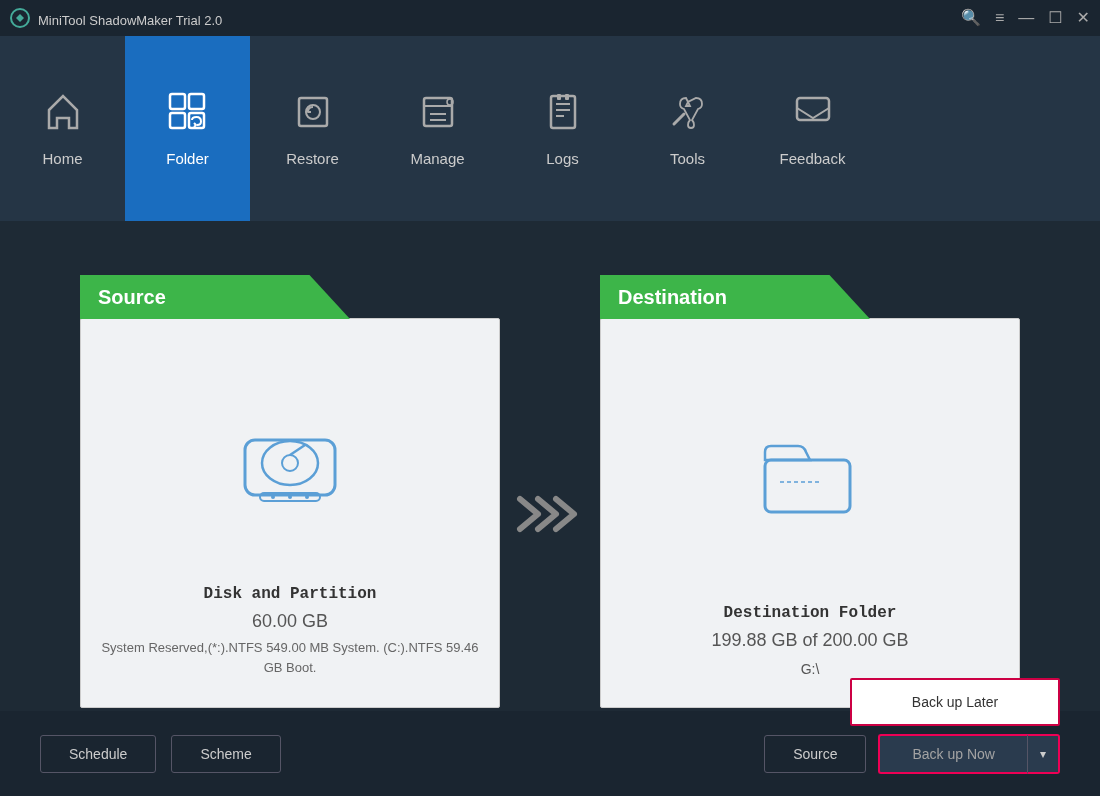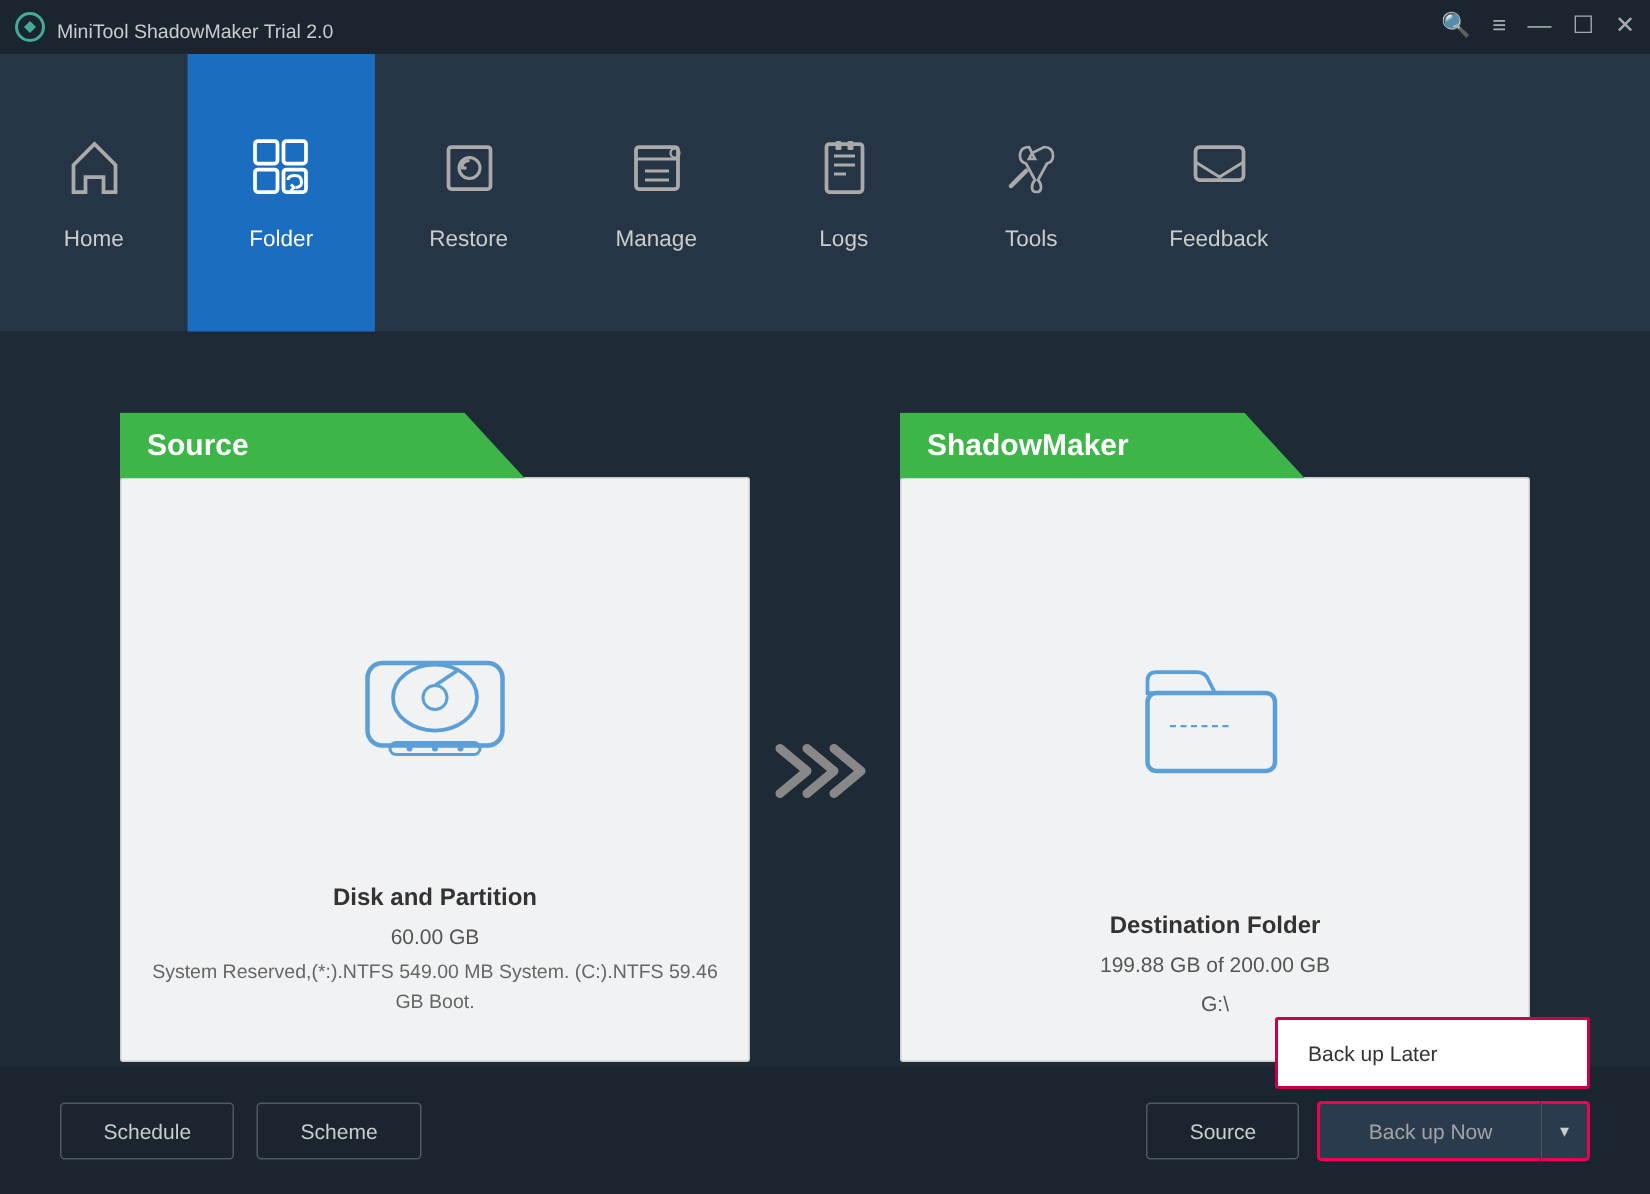--- a/index.html
+++ b/index.html
@@ -144,23 +144,24 @@
       justify-content: center;
       min-height: 160px;
     }
 
     .card-title {
       font-size: 16px;
       font-weight: bold;
       color: #333;
       margin-bottom: 8px;
       text-align: center;
+      font-family: Liberation Mono, monospace;
     }
     .card-size {
-      font-size: 14px;
+      font-size: 18px;
       color: #555;
       margin-bottom: 6px;
       text-align: center;
     }
     .card-desc {
       font-size: 13px;
       color: #666;
       text-align: center;
       line-height: 1.5;
     }
@@ -254,21 +255,21 @@
       border: 2px solid #cc0044;
       border-radius: 2px;
       width: 210px;
       z-index: 100;
     }
     #backup-later-item {
       padding: 14px 20px;
       font-size: 14px;
       color: #333;
       cursor: pointer;
-      text-align: left;
+      text-align: center;
     }
   </style>
 </head>
 <body>
 
 <div id="titlebar">
   <div id="titlebar-left">
 
     <svg id="app-logo" viewBox="0 0 20 20" fill="none">
       <circle cx="10" cy="10" r="9" stroke="#4a9" stroke-width="2"></circle>
@@ -415,21 +416,21 @@
       <svg width="80" height="50" viewBox="0 0 80 50" fill="none">
 
         <path d="M10 10 L28 25 L10 40" stroke="#888" stroke-width="6" stroke-linecap="round" stroke-linejoin="round" fill="none"></path>
         <path d="M28 10 L46 25 L28 40" stroke="#888" stroke-width="6" stroke-linecap="round" stroke-linejoin="round" fill="none"></path>
         <path d="M46 10 L64 25 L46 40" stroke="#888" stroke-width="6" stroke-linecap="round" stroke-linejoin="round" fill="none"></path>
       </svg>
     </div>
 
     <div class="card-wrapper">
       <div class="card-header dest-header">
-        <span>ShadowMaker</span>
+        <span>Destination</span>
       </div>
       <div class="card-body">
         <div class="card-icon-area">
 
           <svg width="100" height="90" viewBox="0 0 100 90" fill="none">
 
             <rect x="5" y="28" width="85" height="52" rx="6" stroke="#5b9fd6" stroke-width="3" fill="none"></rect>
 
             <path d="M5 28 L5 20 Q5 14 11 14 L38 14 Q44 14 46 20 L50 28 Z" stroke="#5b9fd6" stroke-width="2.5" fill="none"></path>
 

